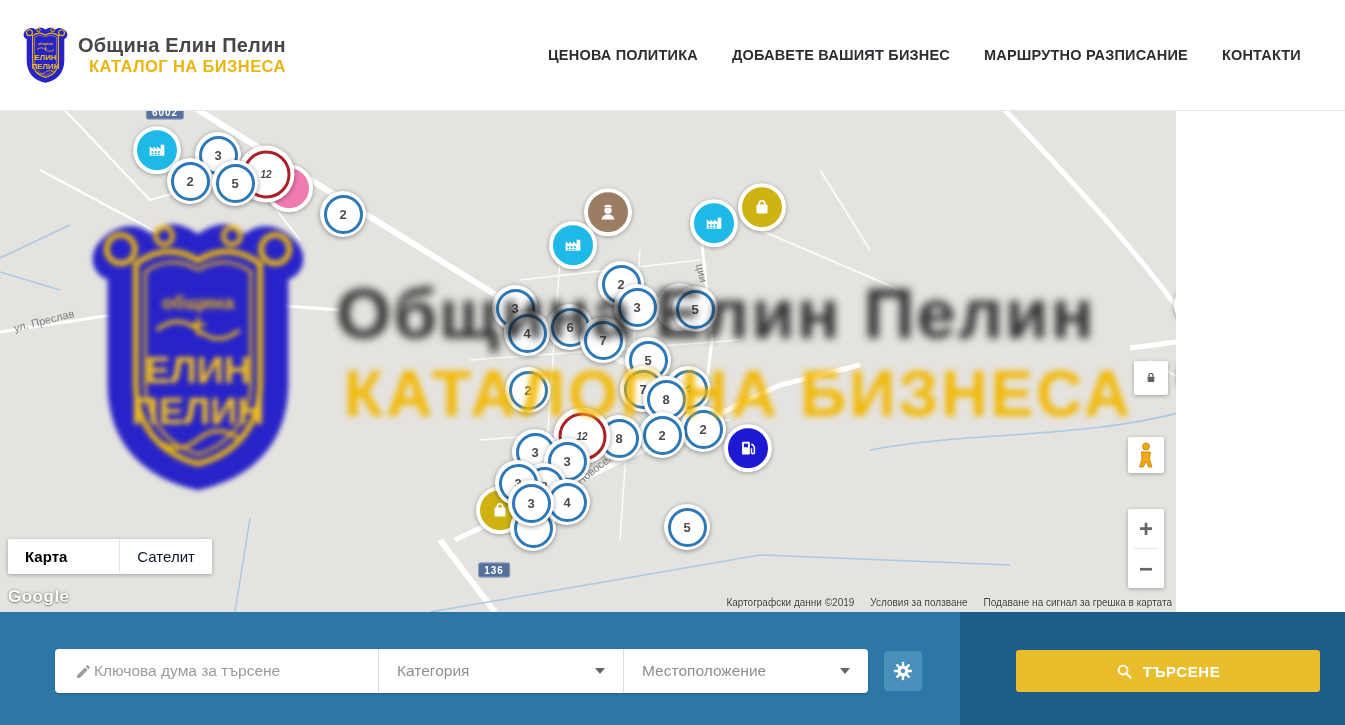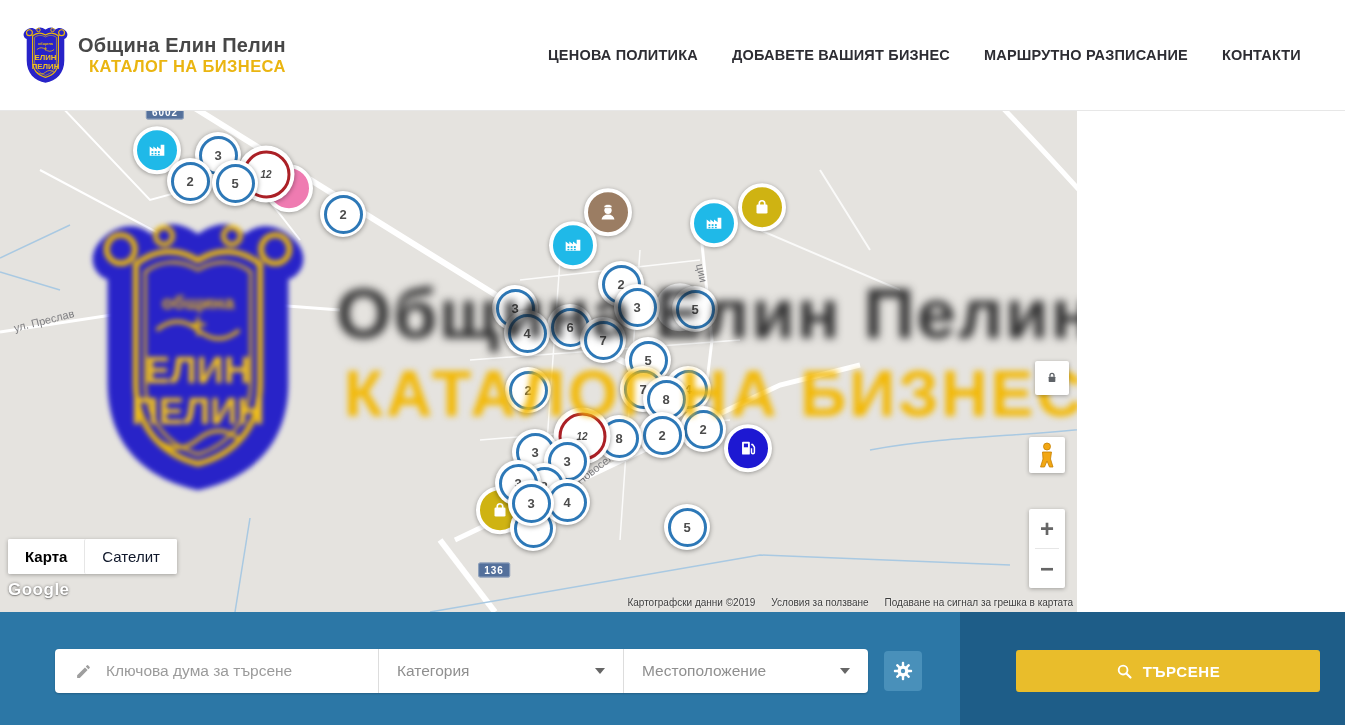--- a/index.html
+++ b/index.html
@@ -11,21 +11,21 @@
          border-bottom:1px solid #e7e7e7;display:flex;align-items:center;z-index:50;text-align:right;}
   .brand{display:flex;align-items:center;margin-left:22px;cursor:pointer;}
   .brand-logo{width:47px;height:58px;flex:0 0 auto;}
   .brand-text{margin-left:9px;line-height:1.15;}
   .brand-line1{font-size:20px;font-weight:700;color:#474747;letter-spacing:.2px;}
   .brand-line2{font-size:16.5px;font-weight:700;color:#eab511;letter-spacing:.4px;}
   nav{margin-left:auto;display:flex;gap:34px;padding-right:44px;}
   .nav-item{font-size:14.5px;font-weight:700;color:#2d2d33;letter-spacing:.2px;cursor:pointer;text-decoration:none;white-space:nowrap;}
 
   
-  .map{position:absolute;left:0;top:110px;width:1077px;height:502px;background:#e5e3df;overflow:hidden;cursor:grab;}
+  .map{position:absolute;left:0;top:110px;width:1176px;height:502px;background:#e5e3df;overflow:hidden;cursor:grab;}
   .roads{position:absolute;left:0;top:0;z-index:0;}
   .lbl-layer,.marker-layer{position:absolute;left:0;top:0;width:100%;height:100%;}
   .lbl-layer{z-index:1;} .marker-layer{z-index:2;}
 
   .road-label{position:absolute;transform:translate(-50%,-50%);background:#54709b;color:#fff;
       font-size:10px;font-weight:700;letter-spacing:1px;padding:2px 6px;border-radius:2px;
       box-shadow:inset 0 0 0 1px rgba(255,255,255,.35);}
   .street-label{position:absolute;color:#7f7f82;font-size:11px;white-space:nowrap;transform-origin:left center;}
 
   
@@ -47,48 +47,48 @@
   
   .watermark{position:absolute;left:0;top:0;width:100%;height:100%;z-index:3;pointer-events:none;}
   .wm-shield{position:absolute;left:85px;top:103px;width:226px;height:287px;filter:blur(2.5px);}
   .wm-title{position:absolute;left:336px;top:163px;font-size:71px;font-weight:700;color:rgba(24,24,26,.9);
       letter-spacing:2px;filter:blur(4px);white-space:nowrap;}
   .wm-subtitle{position:absolute;left:344px;top:247px;font-size:64px;font-weight:700;color:#f2b805;
       letter-spacing:3px;filter:blur(3px);white-space:nowrap;}
 
   
   .maptype{position:absolute;left:8px;bottom:38px;display:flex;background:#fff;border-radius:2px;
-      box-shadow:0 1px 4px rgba(0,0,0,.3);z-index:4;}
+      box-shadow:0 1px 4px rgba(0,0,0,.3);z-index:4;gap:35px;}
   .maptype button{border:none;background:#fff;padding:9px 17px;font-family:"Liberation Sans",sans-serif;
       font-size:15px;cursor:pointer;border-radius:2px;}
   .maptype .active{font-weight:700;color:#000;}
   .maptype .inactive{color:#0f172a;border-left:1px solid #e6e6e6;text-align:center;}
 
-  .google-logo{position:absolute;left:8px;bottom:12px;font-size:17px;font-weight:700;color:#fff;
+  .google-logo{position:absolute;left:8px;bottom:5px;font-size:17px;font-weight:700;color:#fff;
       letter-spacing:.5px;z-index:4;text-shadow:0 0 3px rgba(0,0,0,.45),0 1px 1px rgba(0,0,0,.3);cursor:pointer;}
 
   .attribution{position:absolute;right:4px;bottom:4px;z-index:4;font-size:10px;color:#3c3c3c;display:flex;gap:16px;}
   .attribution span{text-shadow:0 0 2px #fff;}
 
   .sq-btn{position:absolute;background:#fff;border:none;border-radius:2px;box-shadow:0 1px 4px rgba(0,0,0,.3);
       display:flex;align-items:center;justify-content:center;cursor:pointer;z-index:4;}
   .lock-btn{right:8px;top:251px;width:34px;height:34px;}
   .pegman-btn{right:12px;top:327px;width:36px;height:36px;}
   .zoomctl{position:absolute;right:12px;bottom:24px;width:36px;background:#fff;border-radius:2px;
       box-shadow:0 1px 4px rgba(0,0,0,.3);z-index:4;display:flex;flex-direction:column;align-items:center;}
   .zoomctl button{width:36px;height:39px;border:none;background:none;font-size:24px;font-weight:700;color:#666;cursor:pointer;line-height:1;}
   .zdiv{width:24px;height:1px;background:#e6e6e6;}
 
   
   .searchbar{position:absolute;left:0;top:612px;width:1345px;height:113px;background:#2c77a6;z-index:50;}
   .searchbar .right-panel{position:absolute;right:0;top:0;width:385px;height:100%;background:#1e5d88;}
   .fields{position:absolute;left:55px;top:37px;height:44px;width:813px;background:#fff;border-radius:4px;
       display:flex;align-items:stretch;box-shadow:0 1px 2px rgba(0,0,0,.2);}
   .field{display:flex;align-items:center;}
-  .field.keyword{width:303px;padding-left:20px;gap:12px;}
+  .field.keyword{width:303px;padding-left:20px;}
   .field.keyword input{border:none;outline:none;flex:1;font-family:"Liberation Sans",sans-serif;
       font-size:15.5px;color:#444;background:transparent;min-width:0;}
   .field.keyword input::placeholder{color:#9b9b9b;}
   .field.select{flex:1;border-left:1px solid #ddd;padding:0 18px;justify-content:space-between;cursor:pointer;}
   .field.select .sel-text{font-size:15.5px;color:#8f8f8f;}
   .caret{width:0;height:0;border-left:5px solid transparent;border-right:5px solid transparent;border-top:6px solid #666;}
   .gear-btn{position:absolute;left:884px;top:39px;width:38px;height:40px;background:#4990ba;border:none;
       border-radius:4px;cursor:pointer;display:flex;align-items:center;justify-content:center;}
   .search-btn{position:absolute;right:25px;top:38px;width:304px;height:42px;background:#e9bd2b;border:none;
       border-radius:3px;cursor:pointer;display:flex;align-items:center;justify-content:center;gap:10px;

